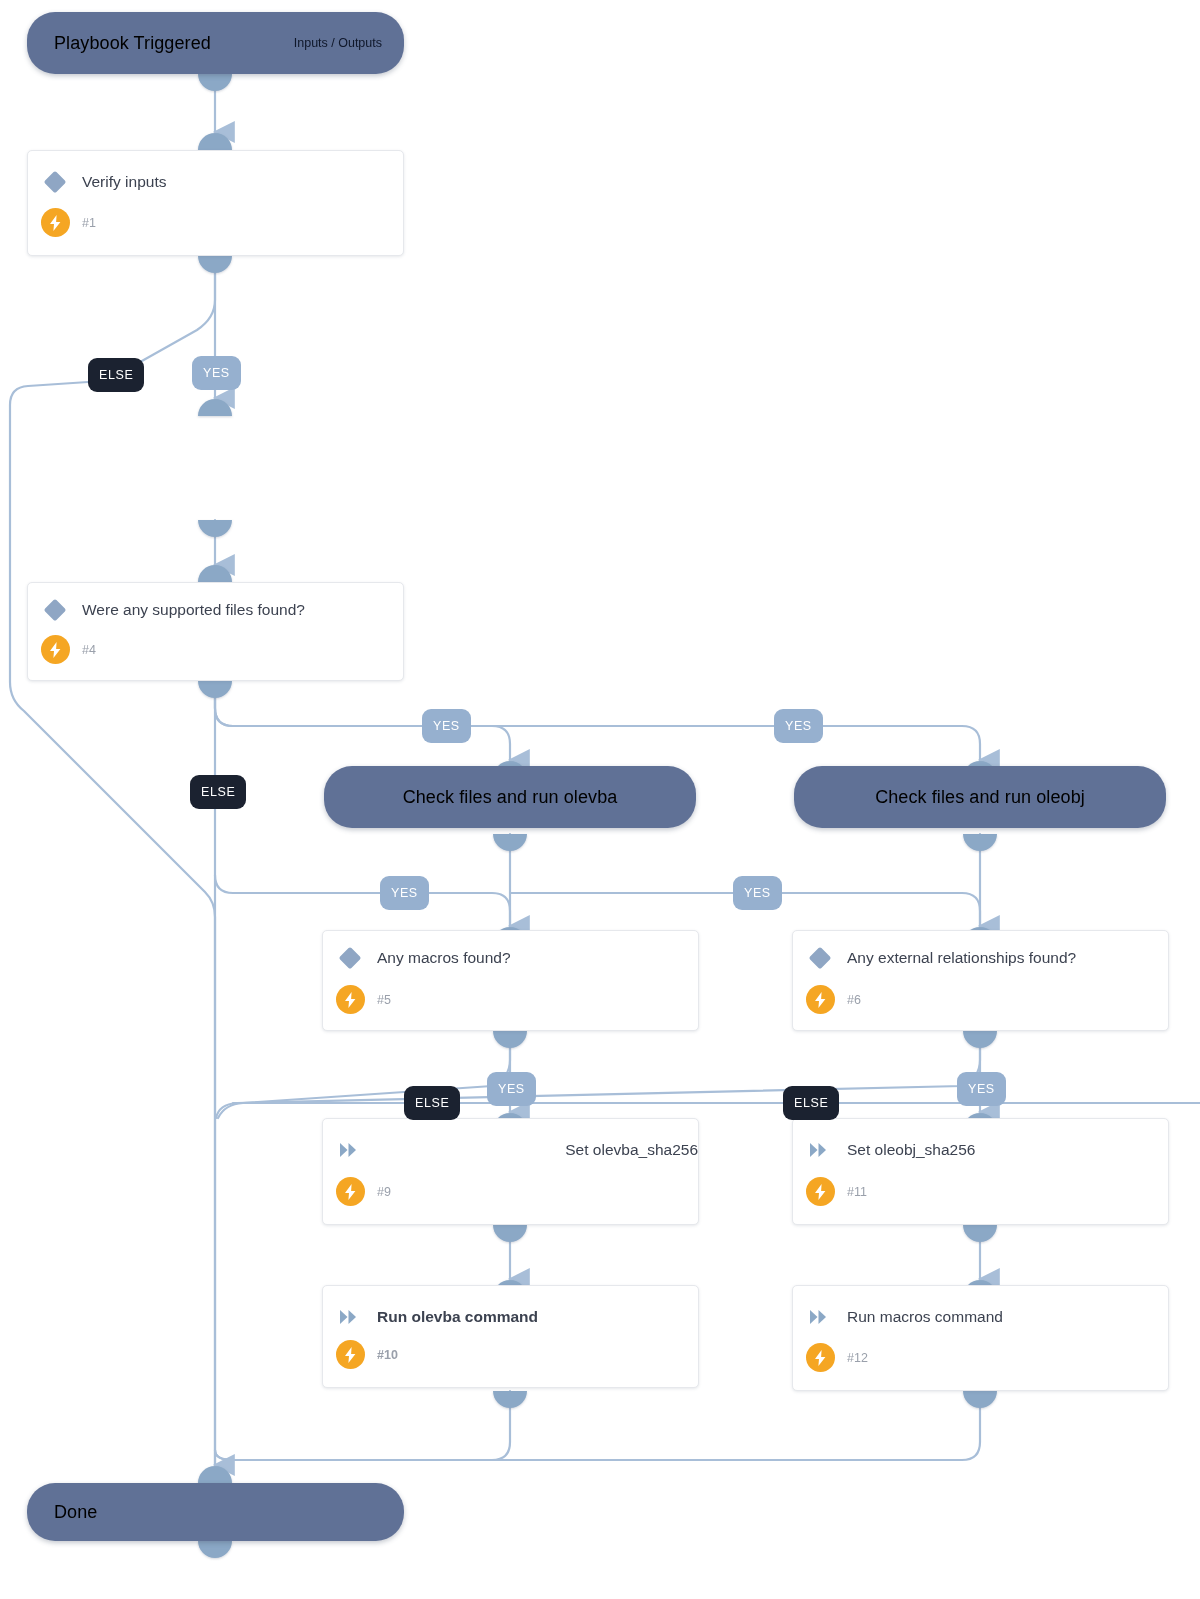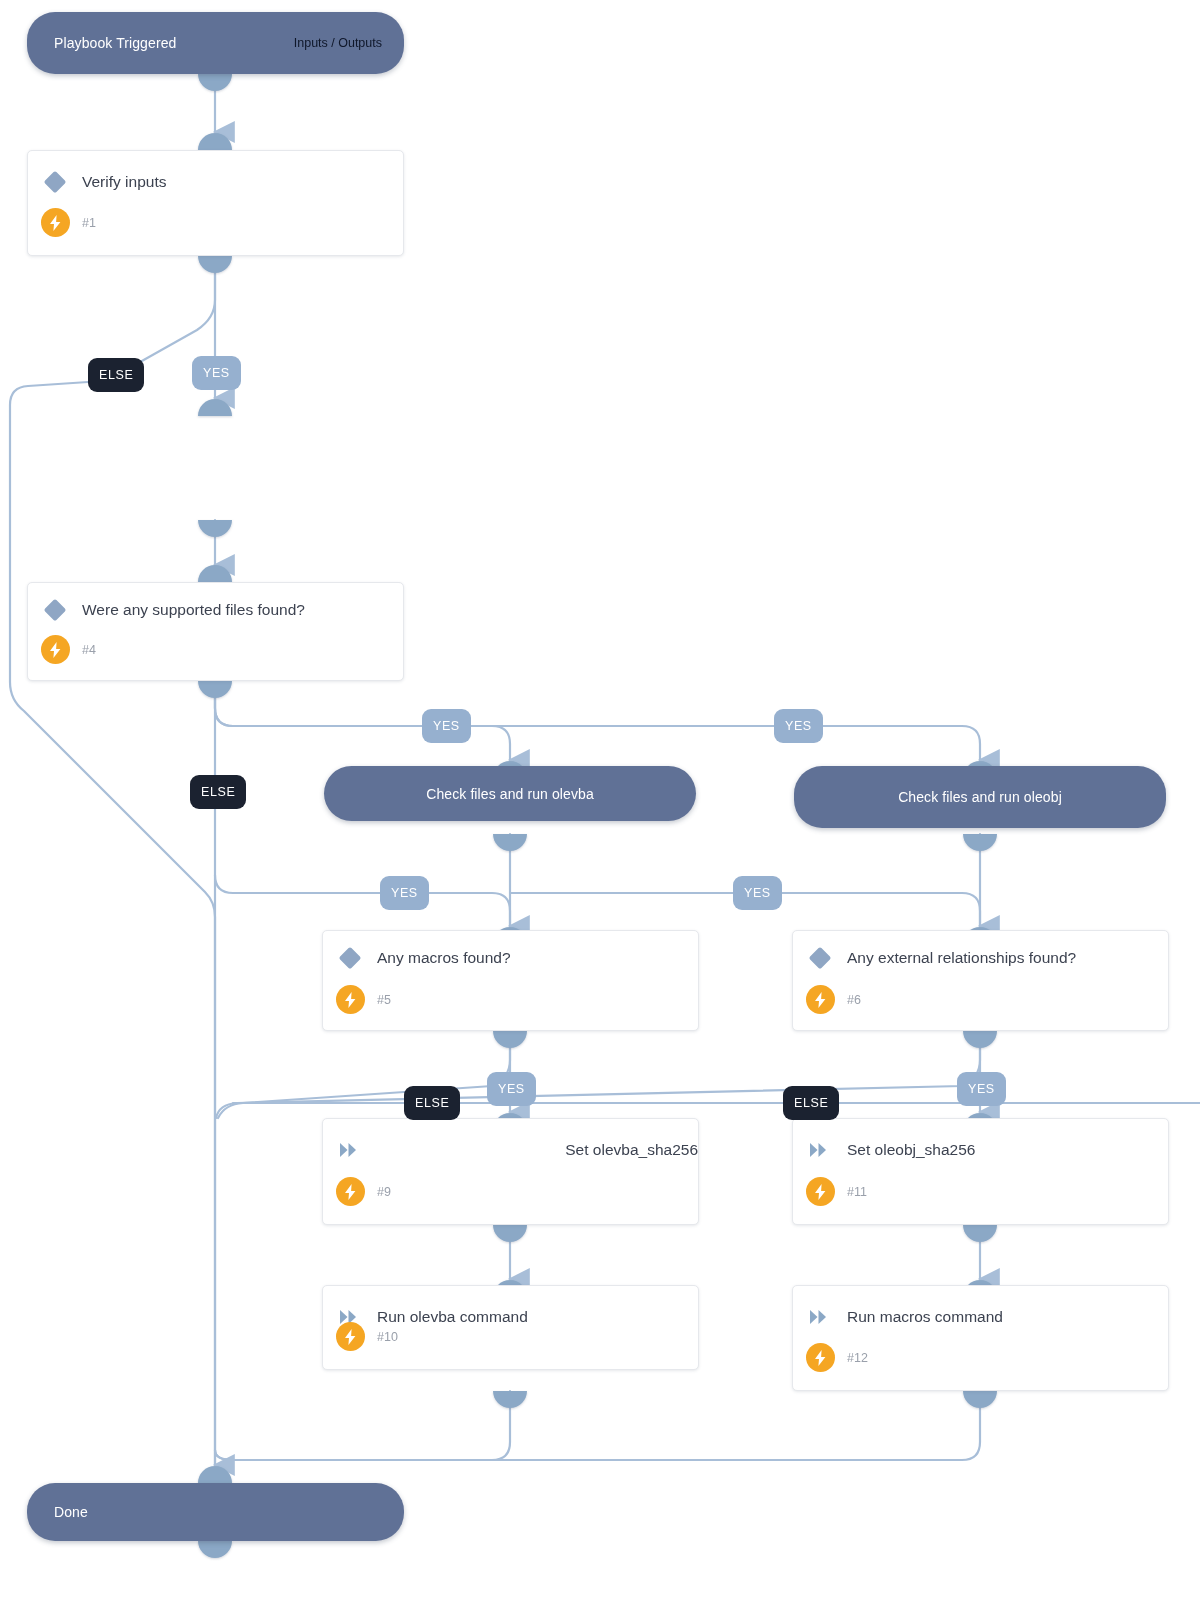--- a/index.html
+++ b/index.html
@@ -32,22 +32,22 @@
     position: absolute;
     box-sizing: border-box;
     background: #607196;
     border-radius: 28px;
     box-shadow: 0 2px 5px rgba(60,72,95,0.30);
     display: flex;
     align-items: center;
     z-index: 5;
   }
   .pill .pill-title {
-    color: #ffffff;
-    font-size: 14px;
+    color: #000000;
+    font-size: 18px;
     letter-spacing: 0.1px;
     white-space: nowrap;
   }
   .pill.left-title { padding-left: 27px; }
   .pill.left-title .pill-title { text-align: left; }
   .pill.center-title { justify-content: center; }
   .pill .pill-sub {
     position: absolute;
     right: 22px;
     color: #0f172a;
@@ -268,21 +268,21 @@
         <span class="ic-bolt">
           <svg width="13" height="16" viewBox="0 0 13 16">
               <path d="M7.6 0 1 9h4l-.6 7L11.4 7H7.1z" fill="#fff"></path>
             </svg>
         </span>
       </span>
       <span class="card-num">#4</span>
     </div>
   </div>
 
-  <div class="pill center-title" style="left:324px; top:766px; width:372px; height:55px;">
+  <div class="pill center-title" style="left:324px; top:766px; width:372px; height:62px;">
     <span class="pill-title">Check files and run olevba</span>
   </div>
 
   <div class="pill center-title" style="left:794px; top:766px; width:372px; height:62px;">
     <span class="pill-title">Check files and run oleobj</span>
   </div>
 
   <div class="card" style="left:322px; top:930px; width:377px; height:101px;">
     <div class="card-row card-head" style="top:18px;">
       <span class="icon-slot">
@@ -358,21 +358,21 @@
         <span class="ic-bolt">
           <svg width="13" height="16" viewBox="0 0 13 16">
               <path d="M7.6 0 1 9h4l-.6 7L11.4 7H7.1z" fill="#fff"></path>
             </svg>
         </span>
       </span>
       <span class="card-num">#11</span>
     </div>
   </div>
 
-  <div class="card" style="left:322px; top:1285px; width:377px; height:85px;">
+  <div class="card" style="left:322px; top:1285px; width:377px; height:103px;font-weight:bold;">
     <div class="card-row card-head" style="top:22px;">
       <span class="icon-slot">
         <svg class="ic-chevron" width="22" height="16" viewBox="0 0 22 16">
           <path d="M1 1 L8.5 8 L1 15 Z" fill="#8ba8c6"></path>
           <path d="M9.5 1 L17 8 L9.5 15 Z" fill="#8ba8c6"></path>
         </svg>
       </span>
       <span class="card-title">Run olevba command</span>
     </div>
     <div class="card-row card-foot" style="bottom:18px;">

